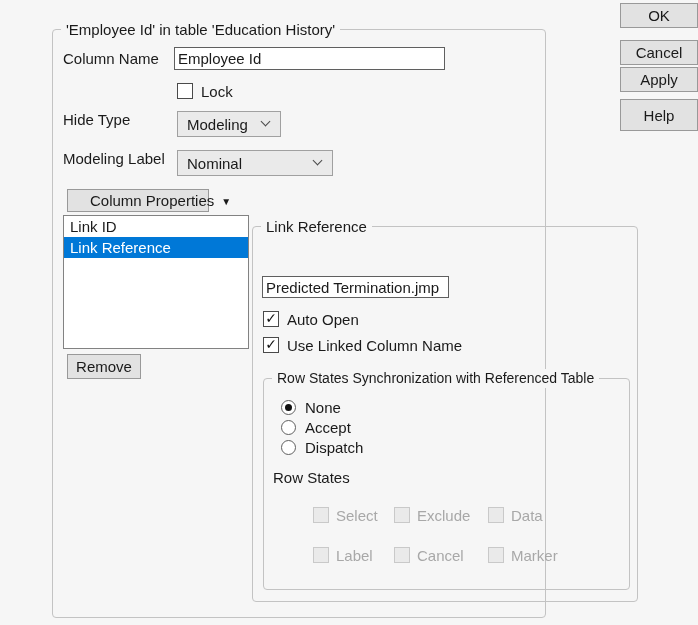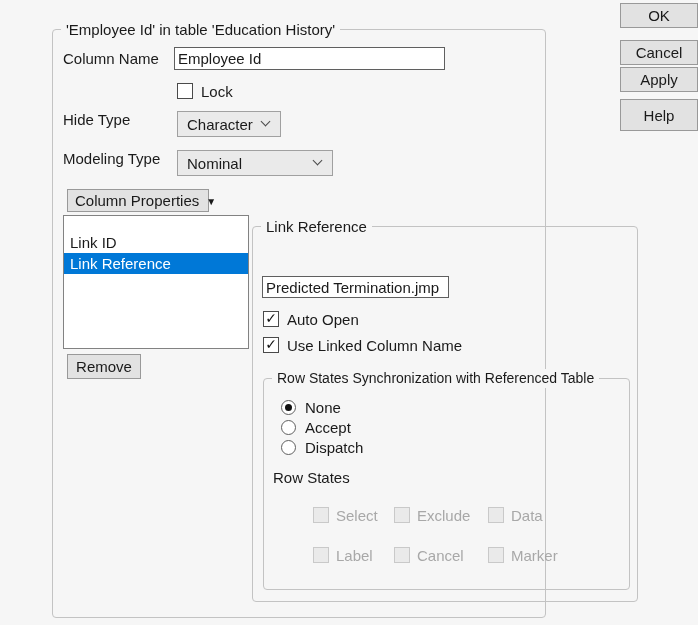--- a/index.html
+++ b/index.html
@@ -66,21 +66,21 @@
   }
   .radio .dot { width:7px; height:7px; border-radius:50%; background:#111; display:none; }
   .radio.selected .dot { display:block; }
 
   .label { position:absolute; white-space:nowrap; }
   .label.dim { color:#a8a8a8; }
 
   
   .listbox {
     position:absolute; background:#fff; border:1px solid #828282;
-    padding-top:16px; overflow:hidden;
+    padding-top:0; overflow:hidden;
   }
   .listitem { height:21px; line-height:21px; padding-left:6px; white-space:nowrap; }
   .listitem.selected { background:#0078d7; color:#fff; }
 
   .tri { font-size:10px; margin-left:7px; position:relative; top:1px; }
 </style>
 </head>
 <body>
 
 <div class="btn" style="left:620px; top:3px; width:78px; height:25px;">OK</div>
@@ -93,31 +93,31 @@
   <span class="legend">'Employee Id' in table 'Education History'</span>
 
   <span class="label" style="left:10px; top:20px;">Column Name</span>
   <input class="textbox" style="left: 121px; top: 17px; width: 271px; height: 23px;" value="Employee Id">
 
   <span class="cb" style="left:124px; top:53px;"></span>
   <span class="label" style="left:148px; top:53px;">Lock</span>
 
   <span class="label" style="left:10px; top:81px;">Hide Type</span>
   <div class="combo" style="left:124px; top:81px; width:104px; height:26px;">
-    <span>Character</span>
+    <span>Modeling</span>
     <span class="chevron"></span>
   </div>
 
-  <span class="label" style="left:10px; top:120px;">Modeling Type</span>
+  <span class="label" style="left:10px; top:120px;">Modeling Label</span>
   <div class="combo" style="left:124px; top:120px; width:156px; height:26px;">
     <span>Nominal</span>
     <span class="chevron"></span>
   </div>
 
-  <div class="btn" style="left:14px; top:159px; width:142px; height:23px; justify-content:flex-start; padding-left:7px;">
+  <div class="btn" style="left:14px; top:159px; width:142px; height:23px; justify-content:flex-start; padding-left:22px;">
     <span>Column Properties</span>
     <span class="tri">▼</span>
   </div>
 
   <div class="listbox" style="left:10px; top:185px; width:186px; height:134px;">
     <div class="listitem">Link ID</div>
     <div class="listitem selected">Link Reference</div>
   </div>
 
   <div class="btn" style="left:14px; top:324px; width:74px; height:25px;">Remove</div>

